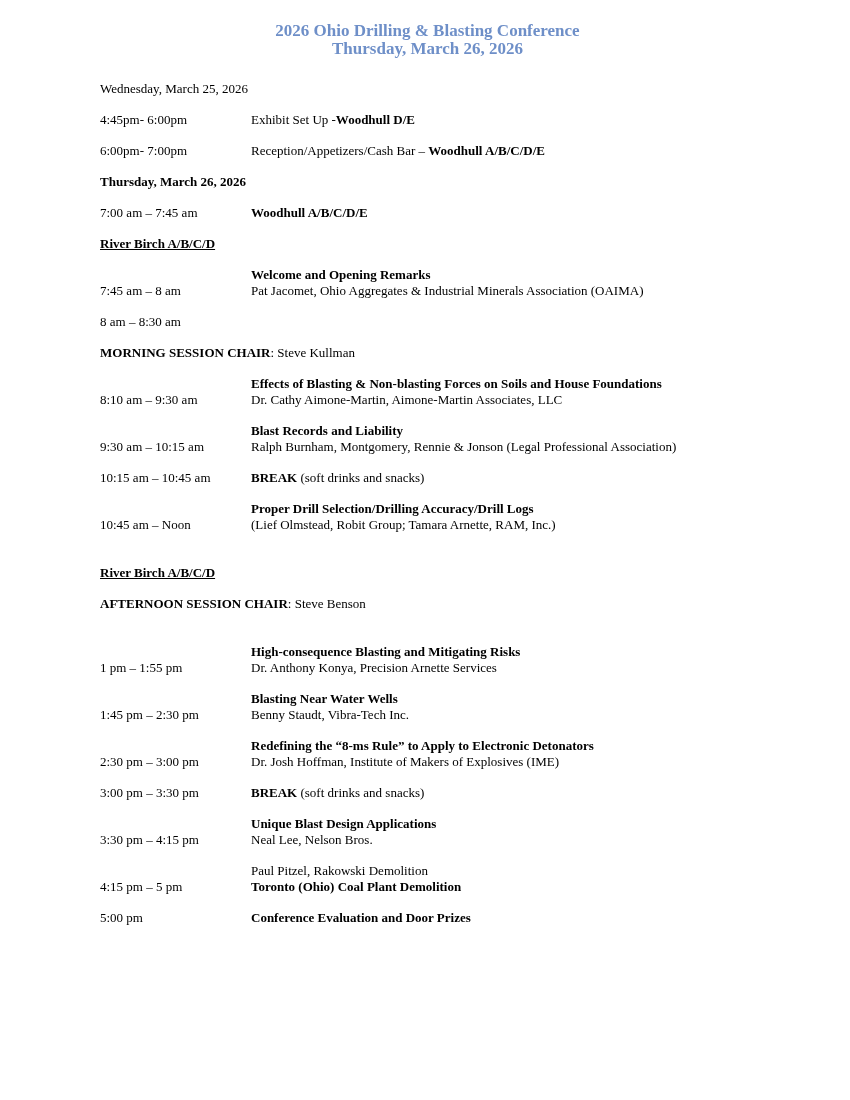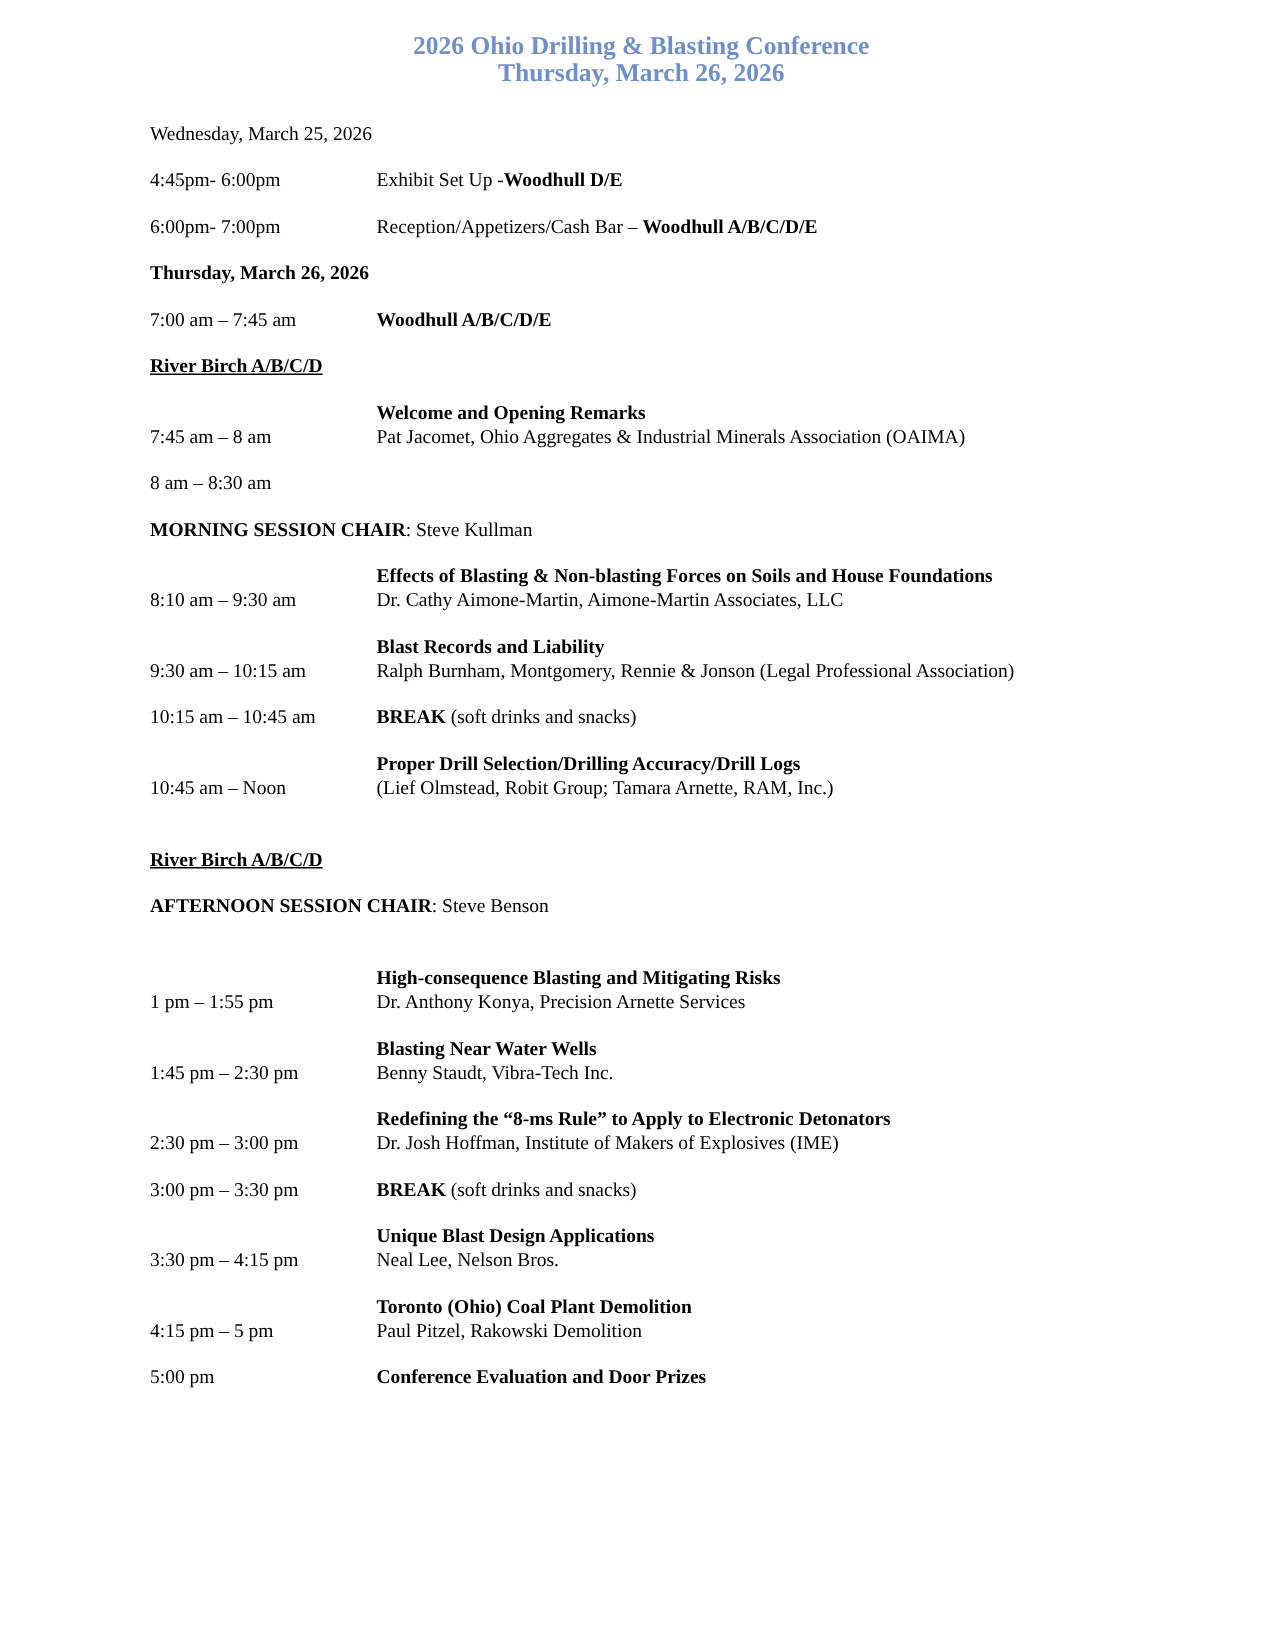--- a/index.html
+++ b/index.html
@@ -156,22 +156,22 @@
       <div class="block entry">
         <div class="time-col">3:30 pm – 4:15 pm</div>
         <div class="content-col">
           <div class="line"><span class="b">Unique Blast Design Applications</span></div>
           <div class="line"><span>Neal Lee, Nelson Bros.</span></div>
         </div>
       </div>
       <div class="block entry">
         <div class="time-col">4:15 pm – 5 pm</div>
         <div class="content-col">
+          <div class="line"><span>Paul Pitzel, Rakowski Demolition</span></div>
           <div class="line"><span class="b">Toronto (Ohio) Coal Plant Demolition</span></div>
-          <div class="line"><span>Paul Pitzel, Rakowski Demolition</span></div>
         </div>
       </div>
       <div class="block entry">
         <div class="time-col">5:00 pm</div>
         <div class="content-col">
           <div class="line"><span class="b">Conference Evaluation and Door Prizes</span></div>
         </div>
       </div>
     </div>
 </div>

